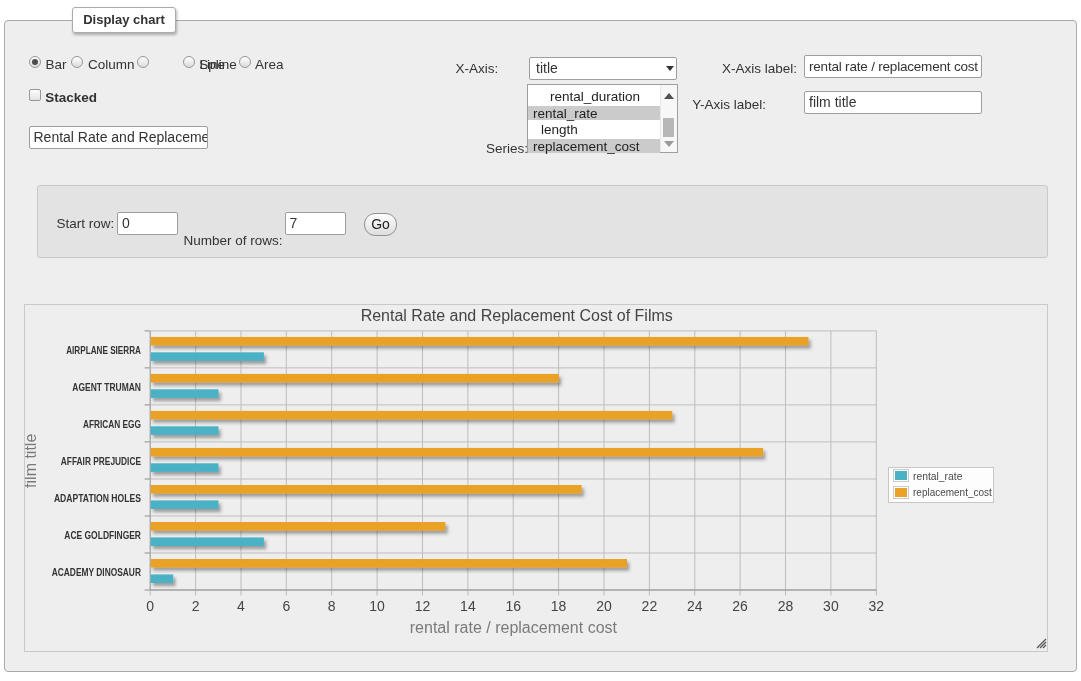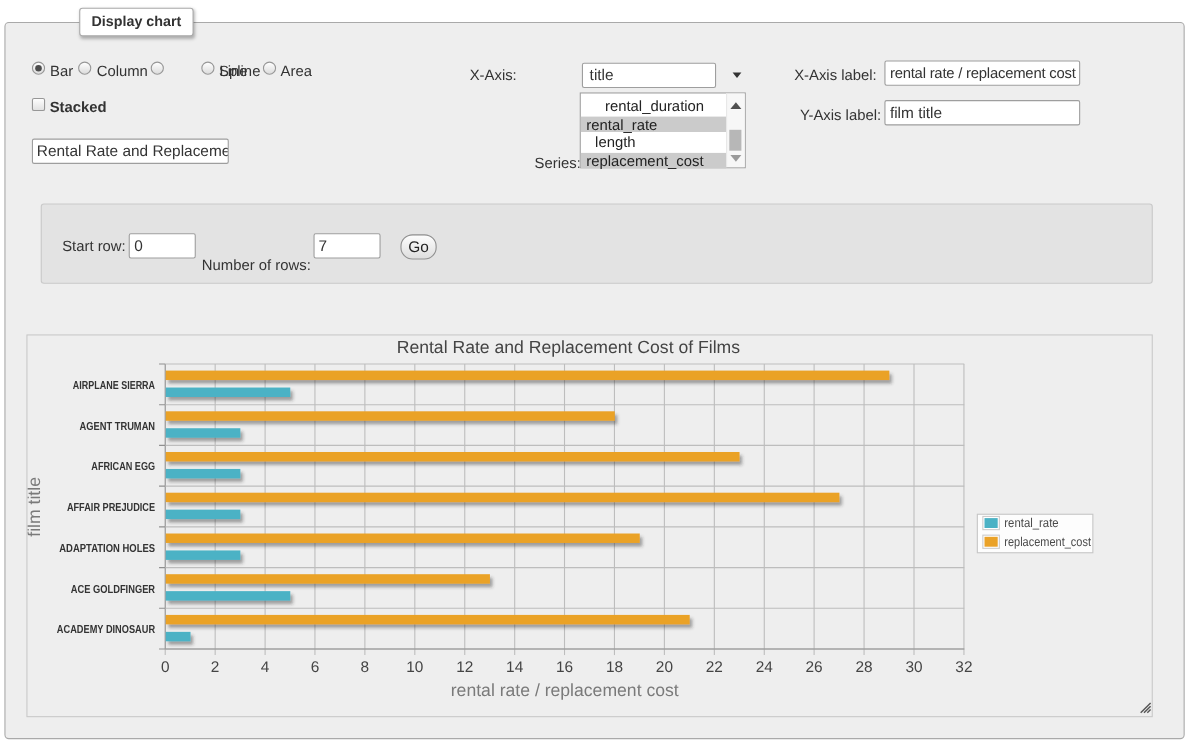--- a/index.html
+++ b/index.html
@@ -41,39 +41,39 @@
 <div class="abs radio" style="left:182.9px;top:56.4px;"></div>
 <div class="abs lbl" style="left:199.2px;top:55.5px;">Spline</div>
 <div class="abs radio" style="left:238.8px;top:56.4px;"></div>
 <div class="abs lbl" style="left:255.1px;top:55.5px;">Area</div>
 
 <div class="abs check" style="left:29px;top:88.8px;"></div>
 <div class="abs lbl" style="left:45.2px;top:88.5px;font-weight:bold;">Stacked</div>
 
 <div class="abs inp" style="left:28.5px;top:125.5px;width:179px;">Rental Rate and Replacemen</div>
 
-<div class="abs lbl" style="left:427px;top:59.5px;width:100px;text-align:left;">X-Axis:</div>
-<div class="abs sel" style="left:529px;top:57px;width:122px;height:23px;line-height:21px;padding-left:6px;">title</div>
+<div class="abs lbl" style="left:427px;top:59.5px;width:100px;text-align:center;">X-Axis:</div>
+<div class="abs sel" style="left:529px;top:57px;width:148px;height:23px;line-height:21px;padding-left:6px;">title</div>
 <div class="abs" style="left:666px;top:66px;width:0;height:0;border-left:4.5px solid transparent;border-right:4.5px solid transparent;border-top:5px solid #333;"></div>
 
 <div class="abs lbl" style="left:428px;top:140px;width:100px;text-align:right;">Series:</div>
 <div class="abs listbox"></div>
 <div class="li" style="left:528px;top:89px;padding-left:22px;">rental_duration</div>
 <div class="li" style="left:528px;top:105.5px;background:#cbcbcb;height:14px;">rental_rate</div>
 <div class="li" style="left:528px;top:122px;padding-left:13px;">length</div>
 <div class="li" style="left:528px;top:138.5px;background:#cbcbcb;height:14px;">replacement_cost</div>
 
 <div class="abs" style="left:660px;top:85px;width:17px;height:67px;background:#f7f7f7;border-left:1px solid #e8e8e8;box-sizing:border-box;"></div>
 <div class="abs" style="left:663.5px;top:93px;width:0;height:0;border-left:5px solid transparent;border-right:5px solid transparent;border-bottom:6px solid #505050;"></div>
 <div class="abs" style="left:663.5px;top:141px;width:0;height:0;border-left:5px solid transparent;border-right:5px solid transparent;border-top:6px solid #9a9a9a;"></div>
 <div class="abs" style="left:662.5px;top:118px;width:11px;height:18.5px;background:#b7b7b7;"></div>
 
 <div class="abs lbl" style="left:697px;top:59.5px;width:100px;text-align:right;">X-Axis label:</div>
 <div class="abs inp" style="left:804px;top:54.5px;width:178px;font-size:13.5px;letter-spacing:-0.2px;">rental rate / replacement cost</div>
-<div class="abs lbl" style="left:701px;top:96px;width:100px;text-align:right;">Y-Axis label:</div>
+<div class="abs lbl" style="left:666px;top:96px;width:100px;text-align:right;">Y-Axis label:</div>
 <div class="abs inp" style="left:804px;top:91px;width:178px;">film title</div>
 
 <div class="abs panel"></div>
 <div class="abs lbl" style="left:56.5px;top:214.5px;">Start row:</div>
 <div class="abs inp" style="left:117px;top:212px;width:61px;">0</div>
 <div class="abs lbl" style="left:183.5px;top:232px;">Number of rows:</div>
 <div class="abs inp" style="left:284.5px;top:212px;width:61px;">7</div>
 <div class="abs gobtn">Go</div>
 
 <div class="abs chartbox"></div>

